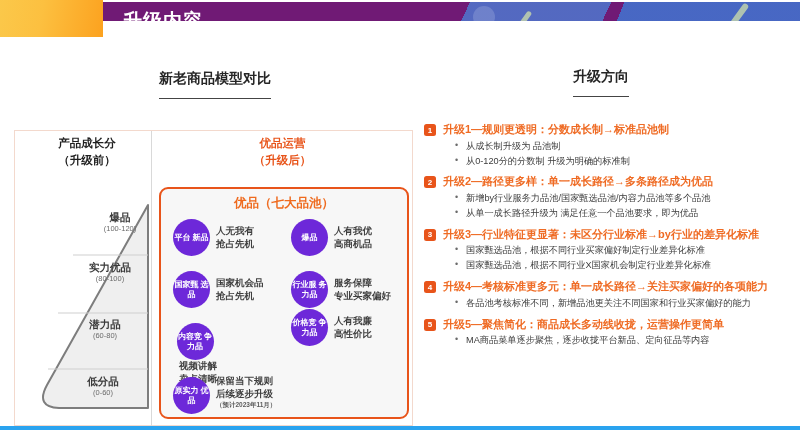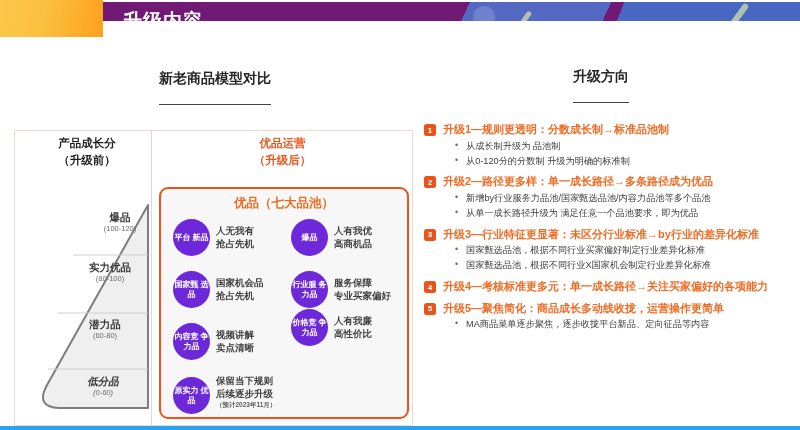--- a/index.html
+++ b/index.html
@@ -39,21 +39,21 @@
     position:absolute; left:20px; top:6px;
     font-size:19px; font-weight:bold; color:#ffffff;
     letter-spacing:1px;
   }
 
   
   .sec-title {
     position:absolute;
     font-size:14px; font-weight:bold; color:#262626;
     border-bottom:1.5px solid #444;
-    padding-bottom:16px;
+    padding-bottom:10px;
     white-space:nowrap;
   }
   #title-left  { left:159px; top:70px; }
   #title-right { left:573px; top:68px; }
 
   
   .compare-panel {
     position:absolute; left:14px; top:118px; width:399px; height:296px;
     border:1px solid #f3d9cd;
     background:#fff;
@@ -79,21 +79,21 @@
   .pyr-svg { position:absolute; left:0; top:0; }
   .pyr-tier {
     position:absolute; right:0; text-align:center;
     color:#3a3a3a; white-space:nowrap;
   }
   .pyr-name { font-size:10.5px; font-weight:bold; line-height:1.2; }
   .pyr-range { font-size:7.5px; color:#6b6b6b; line-height:1.3; }
   #tier0 { top:8px;   width:58px; right:2px; }
   #tier1 { top:58px;  width:78px; right:2px; }
   #tier2 { top:115px; width:88px; right:2px; }
-  #tier3 { top:172px; width:92px; right:2px;font-style:italic; }
+  #tier3 { top:172px; width:92px; right:2px; }
 
   
   .pool-box {
     position:absolute; left:144px; top:56px; width:250px; height:232px;
     border:2px solid #e8541a; border-radius:9px;
     background:#f7f7f7;
   }
   .pool-title {
     position:absolute; left:0; top:6px; width:100%;
     text-align:center; font-size:12.5px; font-weight:bold; color:#ef6b1f;
@@ -108,21 +108,21 @@
   }
   .pool-desc {
     margin-left:6px; font-size:9.5px; font-weight:bold; color:#3f3f3f;
     line-height:1.33; white-space:pre-line;
   }
   .pool-note { display:block; font-size:6.5px; font-weight:bold; color:#5c5c5c; margin-top:1px; }
   #pi0 { left:12px;  top:30px; }
   #pi1 { left:130px; top:30px; }
   #pi2 { left:12px;  top:82px; }
   #pi3 { left:130px; top:82px; }
-  #pi4 { left:12px;  top:134px; }
+  #pi4 { left:12px;  top:134px;flex-direction:column; }
   #pi5 { left:130px; top:120px; }
   #pi6 { left:12px;  top:186px; align-items:flex-start; }
   #pi6 .pool-bubble { margin-top:2px; }
 
   
   .dir-list { position:absolute; left:424px; top:122px; width:372px; }
   .dir-item { position:relative; margin-bottom:6px; }
   .dir-head { display:flex; align-items:flex-start; }
   .dir-badge {
     width:12px; height:12px; flex:none; margin-top:2px;
@@ -290,20 +290,23 @@
       <div class="dir-bullet">国家甄选品池，根据不同行业买家偏好制定行业差异化标准</div>
       <div class="dir-bullet">国家甄选品池，根据不同行业X国家机会制定行业差异化标准</div>
     </div>
   </div>
 
   <div class="dir-item">
     <div class="dir-head">
       <div class="dir-badge">4</div>
       <div class="dir-heading">升级4—考核标准更多元：单一成长路径→关注买家偏好的各项能力</div>
     </div>
+    <div class="dir-bullets">
+      <div class="dir-bullet">各品池考核标准不同，新增品池更关注不同国家和行业买家偏好的能力</div>
+    </div>
   </div>
 
   <div class="dir-item">
     <div class="dir-head">
       <div class="dir-badge">5</div>
       <div class="dir-heading">升级5—聚焦简化：商品成长多动线收拢，运营操作更简单</div>
     </div>
     <div class="dir-bullets">
       <div class="dir-bullet">MA商品菜单逐步聚焦，逐步收拢平台新品、定向征品等内容</div>
     </div>

